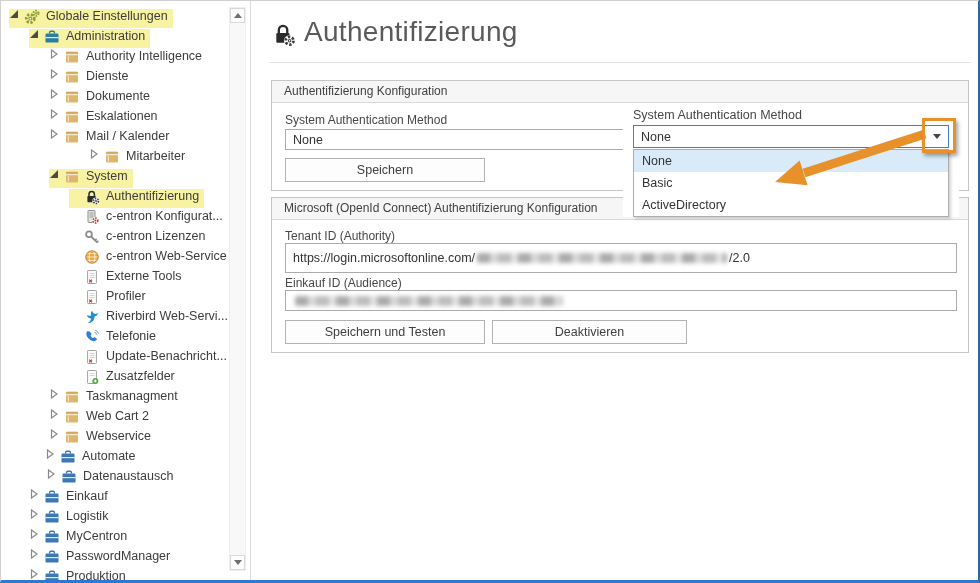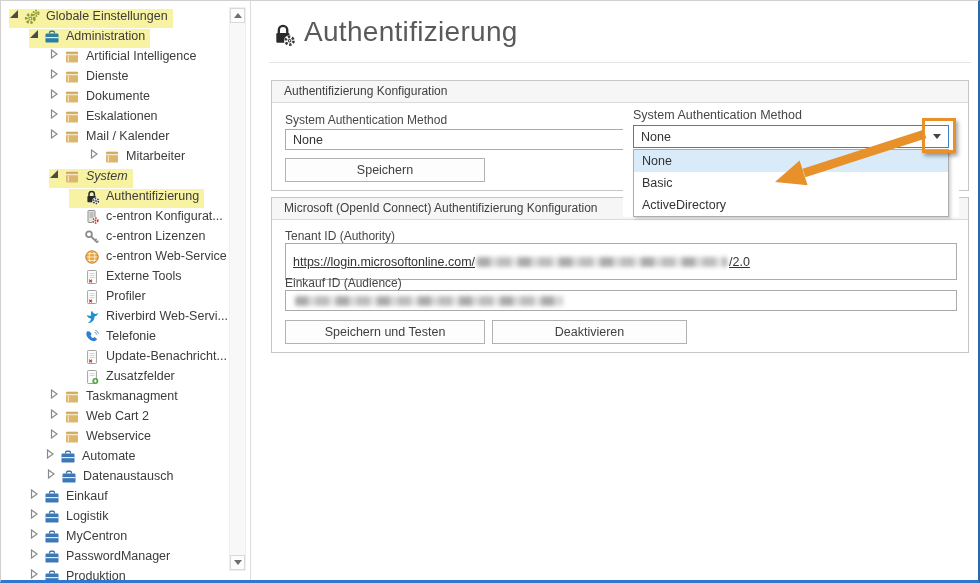--- a/index.html
+++ b/index.html
@@ -103,21 +103,21 @@
               </svg>
             </span>
             <span class="tree-icon">
               <svg viewBox="0 0 16 16">
                 <rect x="2" y="2.8" width="12" height="10.8" rx="1" fill="#DDB66E"></rect>
                 <rect x="2" y="5.2" width="12" height="1" fill="#fff" opacity=".85"></rect>
                 <rect x="3.8" y="6.6" width="1" height="6" fill="#fff" opacity=".7"></rect>
                 <rect x="2" y="2.8" width="12" height="1.6" fill="#C9A050" opacity=".6"></rect>
               </svg>
             </span>
-            <span class="tree-label">Artificial Intelligence</span>
+            <span class="tree-label">Authority Intelligence</span>
           </span>
         </div>
         <div class="tree-row" style="padding-left: 48px;">
           <span class="row-content">
             <span class="tree-arrow">
               <svg viewBox="0 0 10 10">
                 <polygon points="2.5,1 8,5 2.5,9" fill="#fff" stroke="#8A8A8A" stroke-width="1.2"></polygon>
               </svg>
             </span>
             <span class="tree-icon">
@@ -196,21 +196,21 @@
               <svg viewBox="0 0 16 16">
                 <rect x="2" y="2.8" width="12" height="10.8" rx="1" fill="#DDB66E"></rect>
                 <rect x="2" y="5.2" width="12" height="1" fill="#fff" opacity=".85"></rect>
                 <rect x="3.8" y="6.6" width="1" height="6" fill="#fff" opacity=".7"></rect>
                 <rect x="2" y="2.8" width="12" height="1.6" fill="#C9A050" opacity=".6"></rect>
               </svg>
             </span>
             <span class="tree-label">Mitarbeiter</span>
           </span>
         </div>
-        <div class="tree-row" style="padding-left: 48px; font-style: italic;">
+        <div class="tree-row" style="padding-left: 48px;">
           <span class="row-content hl-bg">
             <span class="tree-arrow">
               <svg viewBox="0 0 10 10">
                 <polygon points="9,1 9,9 1,9" fill="#4A4A4A"></polygon>
               </svg>
             </span>
             <span class="tree-icon">
               <svg viewBox="0 0 16 16">
                 <rect x="2" y="2.8" width="12" height="10.8" rx="1" fill="#DDB66E"></rect>
                 <rect x="2" y="5.2" width="12" height="1" fill="#fff" opacity=".85"></rect>
@@ -569,21 +569,21 @@
     <div class="field-label" style="left:13px; top:32px;">System Authentication Method</div>
     <div class="text-input" style="left:13px; top:48px; width:672px; height:21px;">
       <span>None</span>
     </div>
     <div class="btn" style="left:13px; top:77px; width:200px; height:24px;">Speichern</div>
   </div>
 
   <div class="section" id="section-openid">
     <div class="section-header">Microsoft (OpenId Connect) Authentifizierung Konfiguration</div>
     <div class="field-label" style="left:13px; top:31px;">Tenant ID (Authority)</div>
-    <div class="text-input" style="left:13px; top:45px; width:672px; height:37px;text-decoration:underline;">
+    <div class="text-input" style="left:13px; top:45px; width:672px; height:30px;">
       <span>https://login.microsoftonline.com/</span>
         <span class="redacted" style="width:250px;"></span>
         <span>/2.0</span>
     </div>
     <div class="field-label" style="left:13px; top:78px;">Einkauf ID (Audience)</div>
     <div class="text-input" style="left:13px; top:92px; width:672px; height:21px;">
       <span class="redacted" style="width:268px;"></span>
     </div>
     <div class="btn" style="left:13px; top:122px; width:200px; height:24px;">Speichern und Testen</div>
     <div class="btn" style="left:220px; top:122px; width:195px; height:24px;">Deaktivieren</div>

